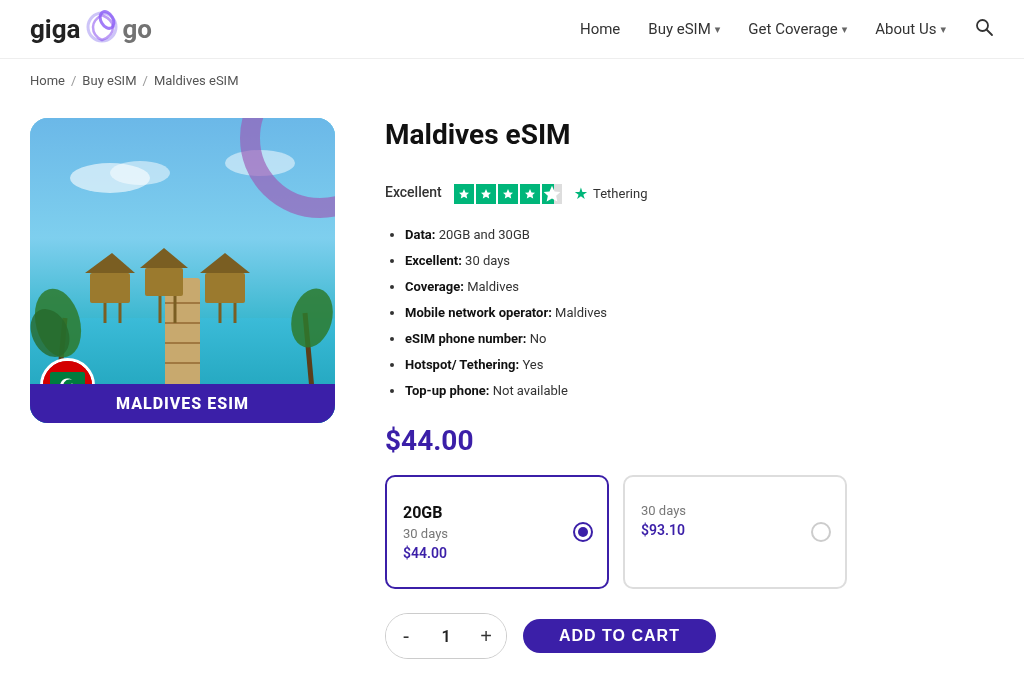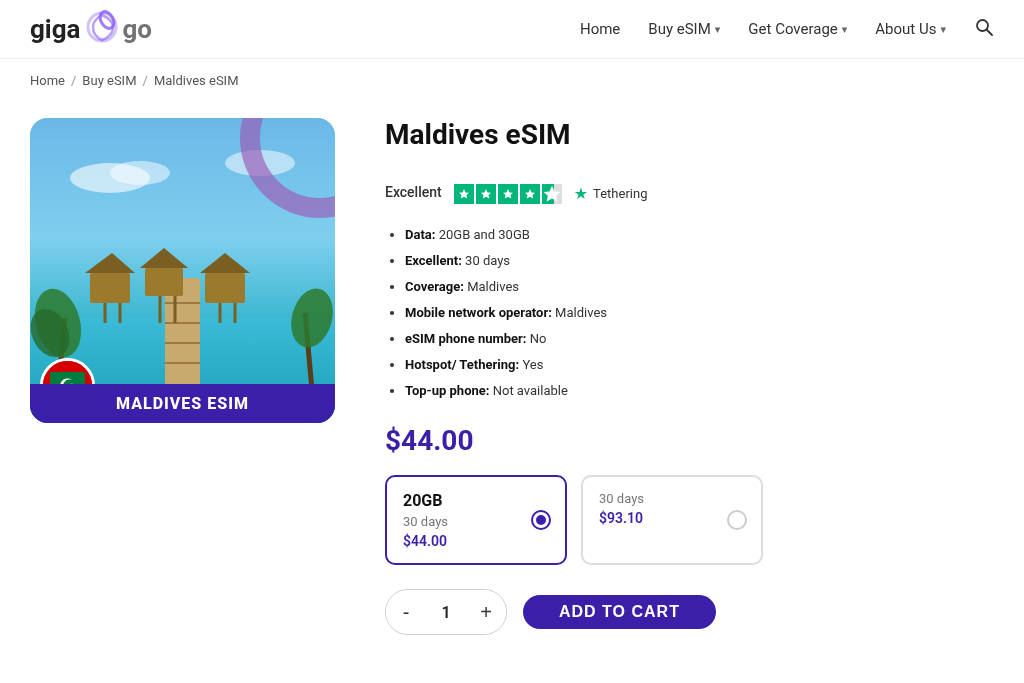--- a/index.html
+++ b/index.html
@@ -42,21 +42,21 @@
     .trustpilot-star { color: #00b67a; font-size: 16px; }
 
     .specs-list { list-style: disc; padding-left: 20px; margin-bottom: 20px; line-height: 2; }
     .specs-list li { font-size: 13px; color: #333; }
     .specs-list li b { color: #111; font-weight: 700; }
 
     .price { font-size: 28px; font-weight: 700; color: #3b1fa8; margin-bottom: 18px; }
 
     
     .plan-selector { display: flex; gap: 14px; margin-bottom: 24px; }
-    .plan-card { width: 182px; border: 2px solid #ddd; border-radius: 10px; padding: 14px 16px; position: relative; cursor: pointer; }
+    .plan-card { width: 224px; border: 2px solid #ddd; border-radius: 10px; padding: 26px 16px; position: relative; cursor: pointer; }
     .plan-card.selected { border-color: #3b1fa8; border-width: 2px; }
     .plan-name { font-size: 16px; font-weight: 700; color: #111; margin-bottom: 4px; }
     .plan-days { font-size: 13px; color: #777; margin-bottom: 4px; }
     .plan-price { font-size: 14px; font-weight: 600; color: #3b1fa8; }
     .plan-radio { position: absolute; right: 14px; top: 50%; transform: translateY(-50%); width: 20px; height: 20px; border-radius: 50%; border: 2px solid #3b1fa8; display: flex; align-items: center; justify-content: center; }
     .plan-radio.checked::after { content: ''; width: 10px; height: 10px; background: #3b1fa8; border-radius: 50%; }
     .plan-radio.unchecked { border-color: #ccc; }
 
     
     .cart-controls { display: flex; align-items: center; gap: 16px; }

